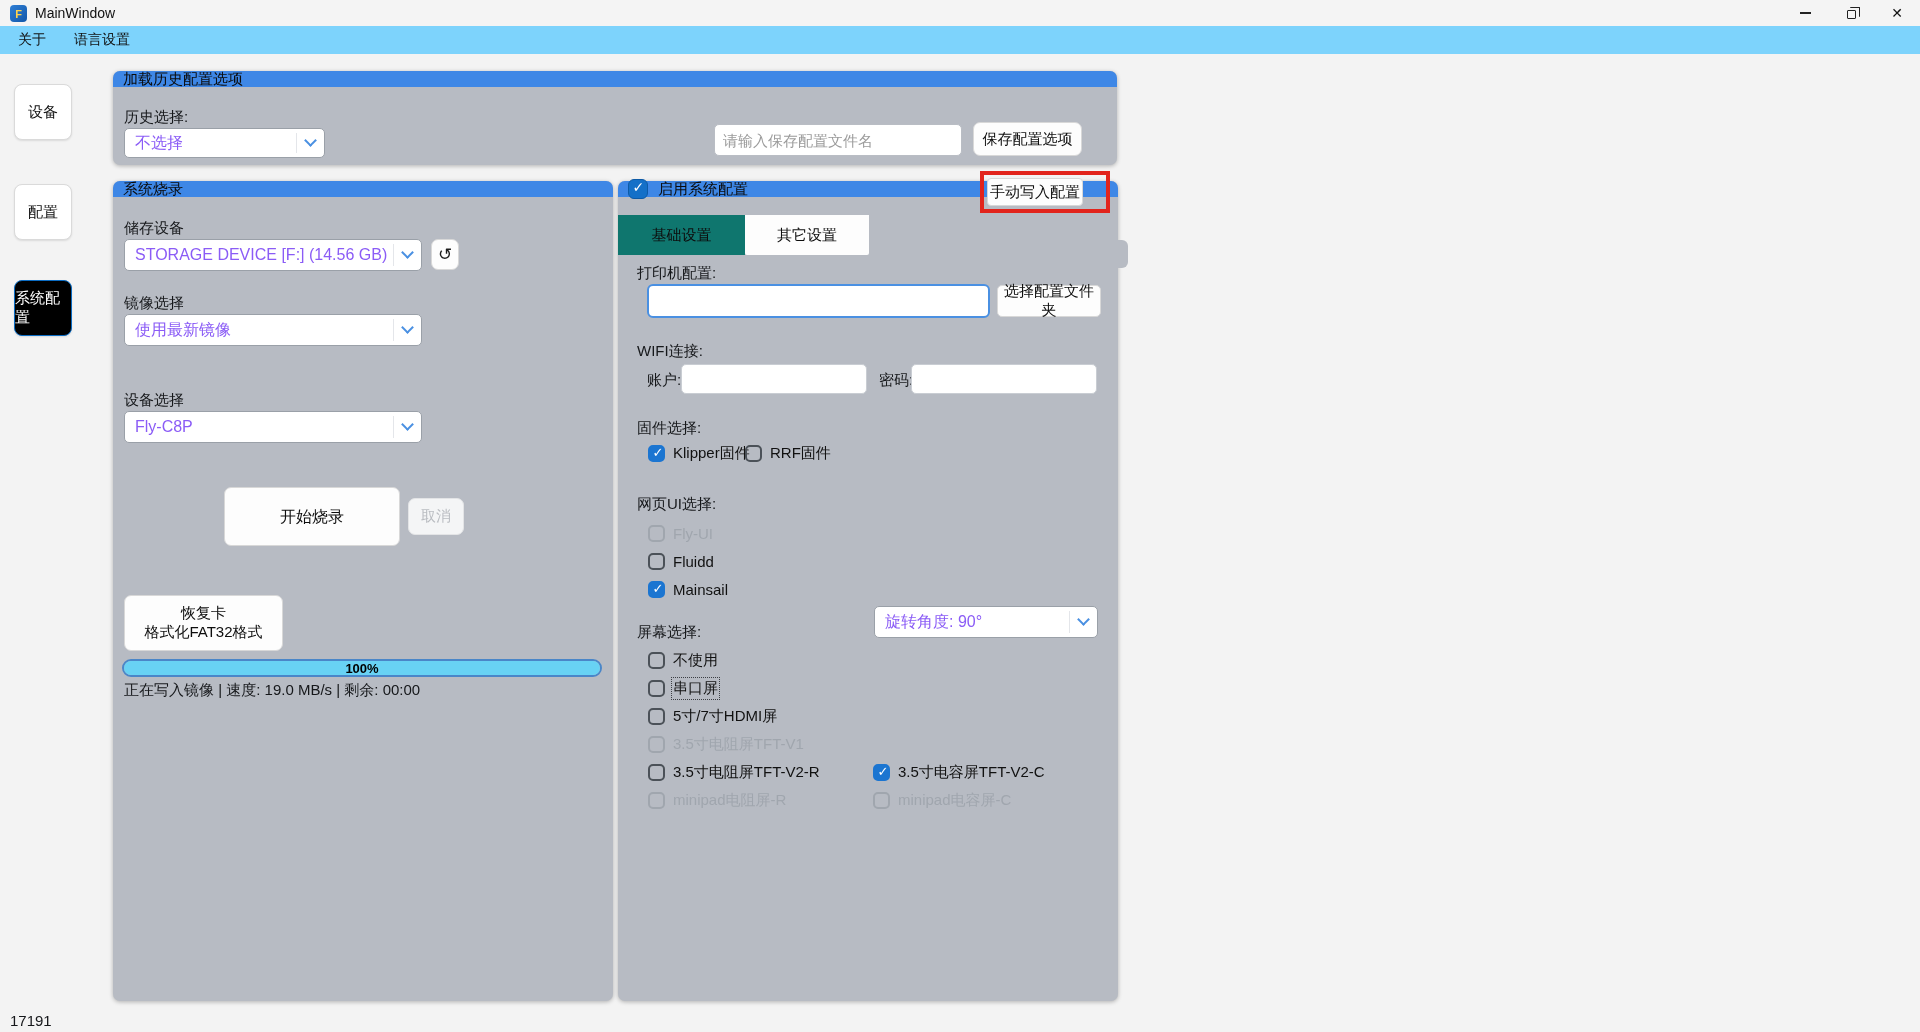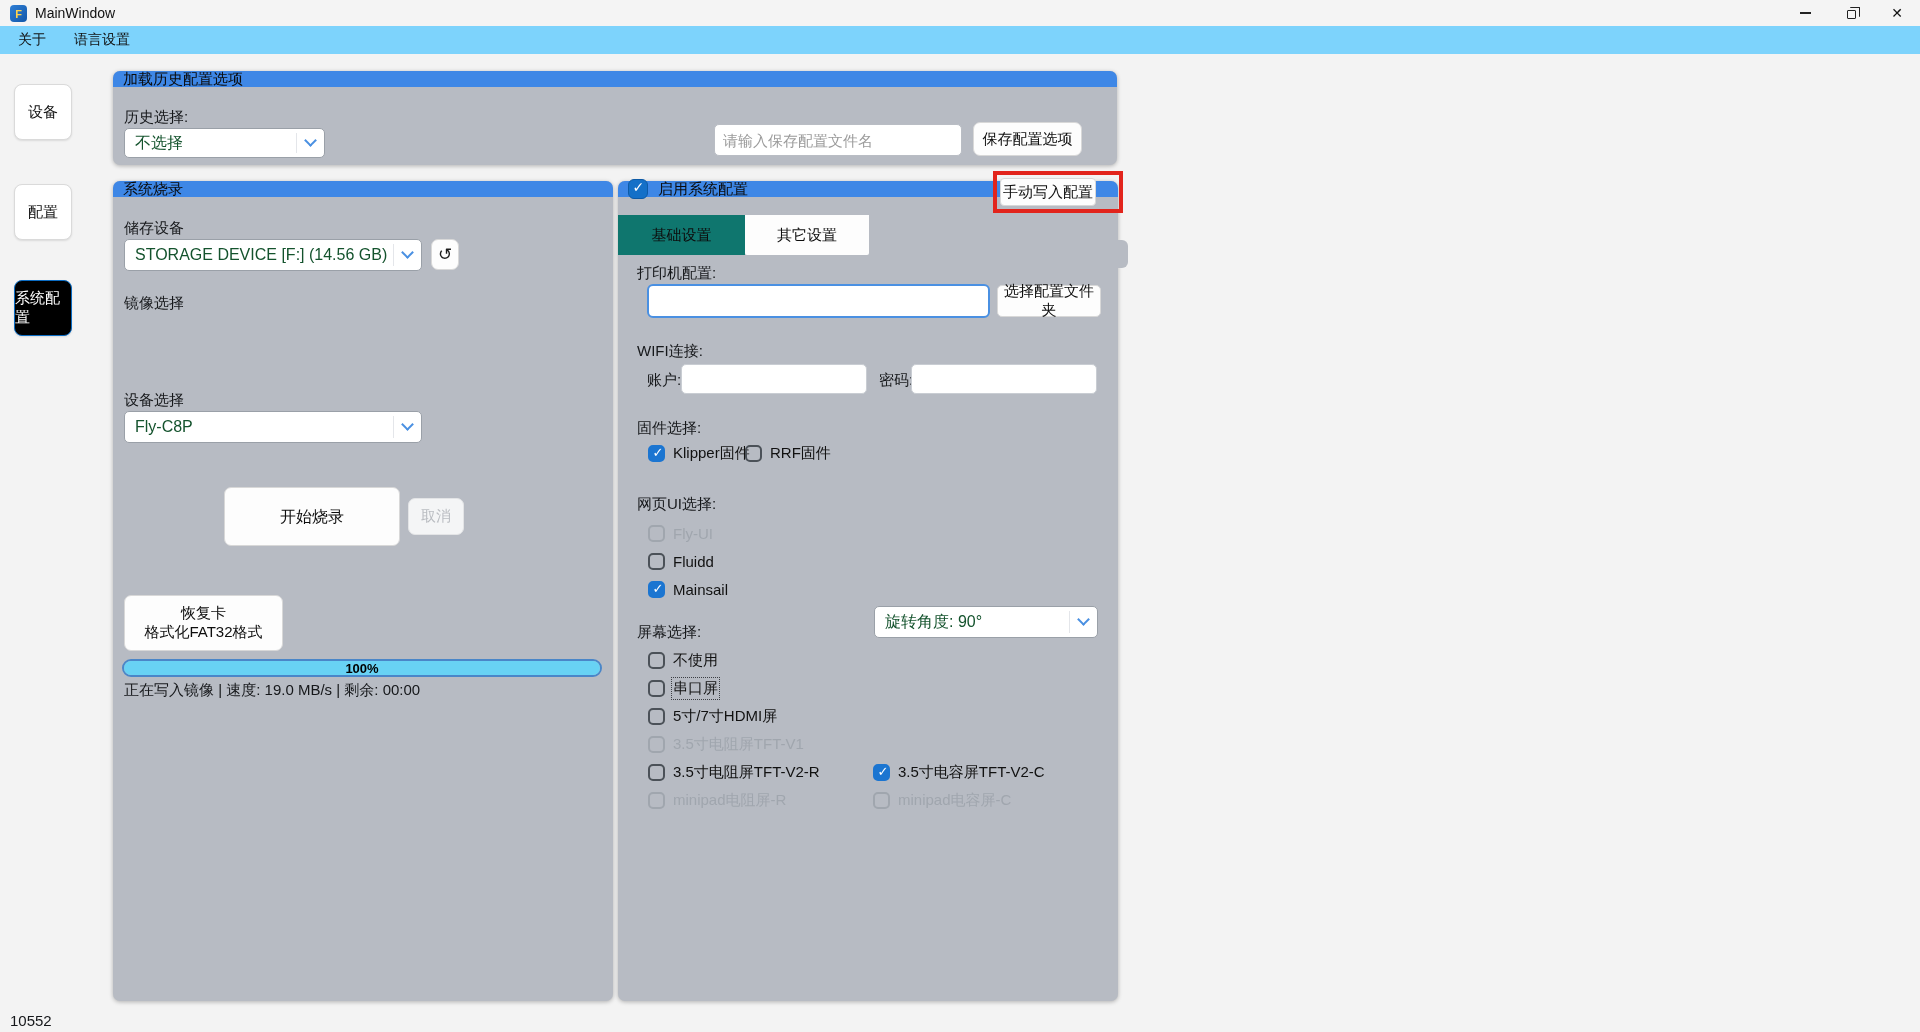--- a/index.html
+++ b/index.html
@@ -31,21 +31,21 @@
   .side-btn.active { background:#000000; border-color:#0b6cc3; color:#fff; }
 
   
   .panel { position:absolute; background:#b7bbc3; border-radius:7px; box-shadow:0 1px 4px rgba(0,0,0,.28); }
   .panel-header { position:absolute; top:0; left:0; right:0; height:16px; background:#3e87e6;
     border-radius:7px 7px 0 0; display:flex; align-items:center; padding:0 10px; font-size:15px; color:#0b0b0b; }
 
   .lbl { position:absolute; font-size:15px; color:#16181b; white-space:nowrap; }
 
   .dropdown { position:absolute; background:#fff; border:1px solid #9aa0a8; border-radius:5px;
-    display:flex; align-items:center; padding:0 22px 0 10px; font-size:16px; color:#14532d; white-space:nowrap; }
+    display:flex; align-items:center; padding:0 22px 0 10px; font-size:16px; color:#8b5cf6; white-space:nowrap; }
   .dd-sep { position:absolute; right:27px; top:4px; bottom:4px; width:1px; background:#e4e6ea; }
   .chev { position:absolute; right:9px; top:50%; width:9px; height:9px; margin-top:-7px;
     border-left:2px solid #4a90e2; border-bottom:2px solid #4a90e2; transform:rotate(-45deg); }
 
   .btn { position:absolute; background:#fdfdfd; border:1px solid #d8d8d8; border-radius:7px;
     display:flex; align-items:center; justify-content:center; font-size:15px; color:#0e0e0e;
     text-align:center; line-height:1.25; }
   .btn.disabled { background:#f4f5f6; color:#b9bcc1; border-color:#e3e4e6; }
 
   .text-input { position:absolute; background:#fff; border:1px solid #b9bdc4; border-radius:5px;
@@ -71,21 +71,21 @@
 
   .hdr-cb { width:20px; height:20px; border-radius:6px; background:#1470c8; border:1.5px solid #0d5aa6; position:relative; margin-right:10px; }
   .hdr-cb::after { content:"✓"; position:absolute; left:3.5px; top:-1px; color:#fff; font-size:14px; font-weight:bold; }
 
   
   .tab { position:absolute; top:34px; height:40px; display:flex; align-items:center; justify-content:center;
     font-size:15px; color:#0d0d0d; }
   .tab.active { background:#0f766e; }
   .tab.inactive { background:#fdfdfd; border-radius:0 0 2px 2px; }
 
-  .red-frame { position:absolute; border:4px solid #e2241c; z-index:6;margin-left:13px; }
+  .red-frame { position:absolute; border:4px solid #e2241c; z-index:6; }
   .manual-btn { position:absolute; left:3px; top:3px; width:96px; height:28px; background:#fdfdfd;
     border:1px solid #d8d8d8; border-radius:4px; display:flex; align-items:center; justify-content:center;
     font-size:15px; color:#0e0e0e; }
 
   .refresh-btn { position:absolute; background:#fdfdfd; border:1px solid #d8d8d8; border-radius:7px;
     display:flex; align-items:center; justify-content:center; font-size:17px; color:#1b1b1b; }
 
   .notch { position:absolute; background:#b7bbc3; border-radius:0 6px 6px 0; }
 </style>
 </head>
@@ -141,20 +141,25 @@
   <div class="dropdown" style="left:11px; top:58px; width:298px; height:32px;">
     <span>STORAGE DEVICE [F:] (14.56 GB)</span>
     <span class="dd-sep"></span>
     <span class="chev"></span>
   </div>
   <div class="refresh-btn" style="left:318px; top:58px; width:28px; height:31px;">
     <span>↺</span>
   </div>
 
   <div class="lbl" style="left:11px; top:113px;">镜像选择</div>
+  <div class="dropdown" style="left:11px; top:133px; width:298px; height:32px;">
+    <span>使用最新镜像</span>
+    <span class="dd-sep"></span>
+    <span class="chev"></span>
+  </div>
 
   <div class="lbl" style="left:11px; top:210px;">设备选择</div>
   <div class="dropdown" style="left:11px; top:230px; width:298px; height:32px;">
     <span>Fly-C8P</span>
     <span class="dd-sep"></span>
     <span class="chev"></span>
   </div>
 
   <div class="btn" style="left:111px; top:306px; width:176px; height:59px; font-size:16px;">开始烧录</div>
   <div class="btn disabled" style="left:295px; top:317px; width:56px; height:37px;">取消</div>
@@ -254,13 +259,13 @@
     <span>minipad电阻屏-R</span>
   </div>
   <div class="cb-row disabled" style="left:255px; top:609px;">
     <span class="cb"></span>
     <span>minipad电容屏-C</span>
   </div>
 </div>
 
 <div class="notch" style="left:1117px; top:240px; width:11px; height:28px;"></div>
 
-<div class="status-line" style="left:10px; top:1012px;">10552</div>
+<div class="status-line" style="left:10px; top:1012px;">17191</div>
 
 </body></html>

